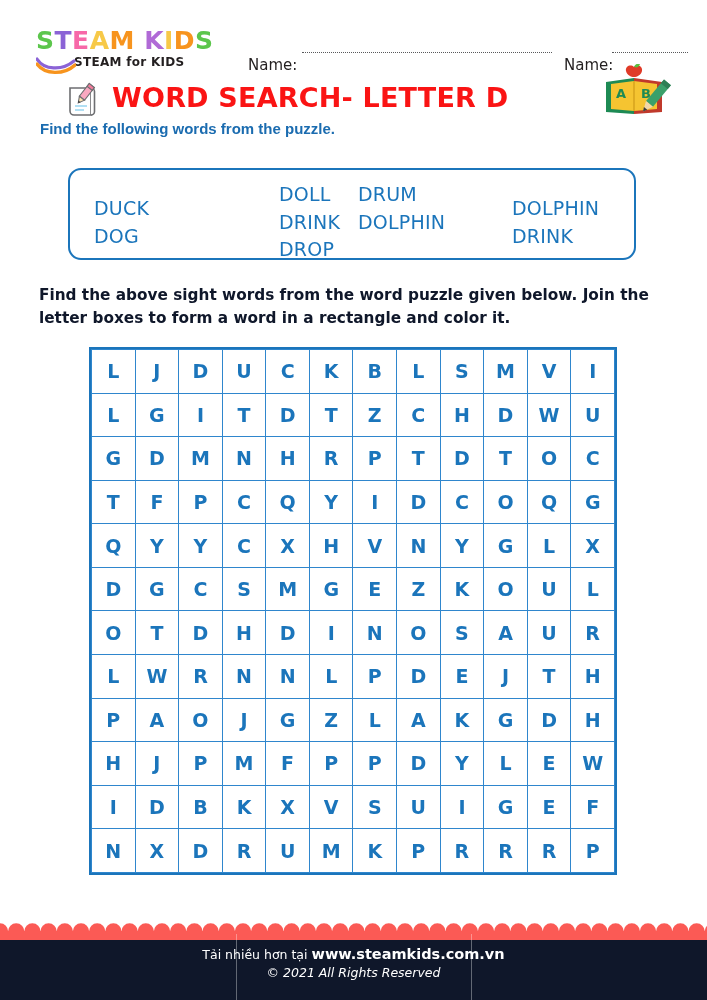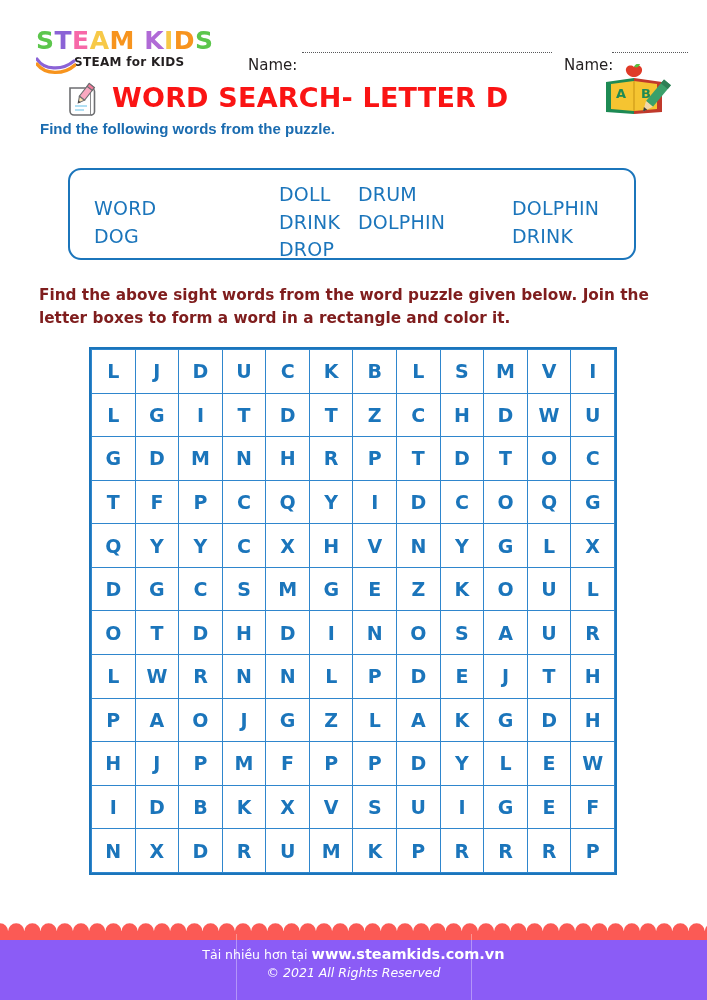--- a/index.html
+++ b/index.html
@@ -137,21 +137,21 @@
   .wc2 { left: 288px; top: 11px; }
   .wc3 { left: 442px; top: 25px; }
 
   
   .instructions {
     position: absolute;
     left: 39px; top: 284px;
     width: 625px;
     font-size: 15.3px;
     font-weight: bold;
-    color: #7f1d1d;
+    color: #0f172a;
     line-height: 23px;
     font-family: "DejaVu Sans", sans-serif;
   }
 
   
   .grid-wrap {
     position: absolute;
     left: 89px; top: 347px;
     width: 528px; height: 528px;
     border: 2.4px solid #1b75bb;
@@ -172,21 +172,21 @@
     font-family: "DejaVu Sans", sans-serif;
     padding: 0;
   }
 
   
   .footer {
     position: absolute;
     left: 0; bottom: 0;
     width: 707px;
     height: 69px;
-    background: #8b5cf6;
+    background: #0f172a;
   }
   .scallop {
     position: absolute;
     left: 0; top: -8px;
     width: 707px; height: 17px;
     overflow: hidden;
   }
   .footer-inner {
     position: absolute;
     left: 0; top: 14px;
@@ -261,21 +261,21 @@
     <polygon points="50,42 59,42 54.5,52" fill="#f2d7a8"></polygon>
     <polygon points="52.3,48 56.7,48 54.5,52" fill="#3b3b3b"></polygon>
   </g>
 </svg>
 
 <div class="subtitle">Find the following words from the puzzle.</div>
 
 <div class="wordbox">
   <div class="wordcols">
     <div class="wordcol wc0">
-        <div>WORD</div>
+        <div>DUCK</div>
         <div>DOG</div>
       </div>
     <div class="wordcol wc1">
         <div>DOLL</div>
         <div>DRINK</div>
         <div>DROP</div>
       </div>
     <div class="wordcol wc2">
         <div>DRUM</div>
         <div>DOLPHIN</div>

